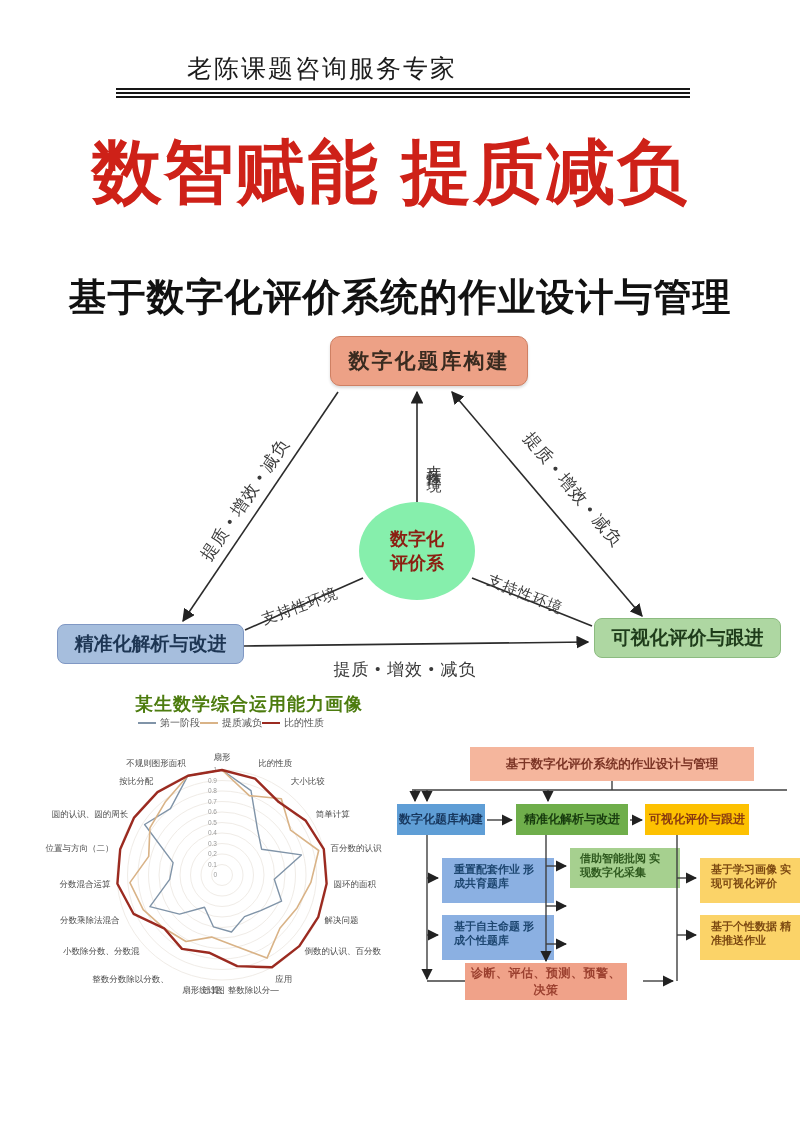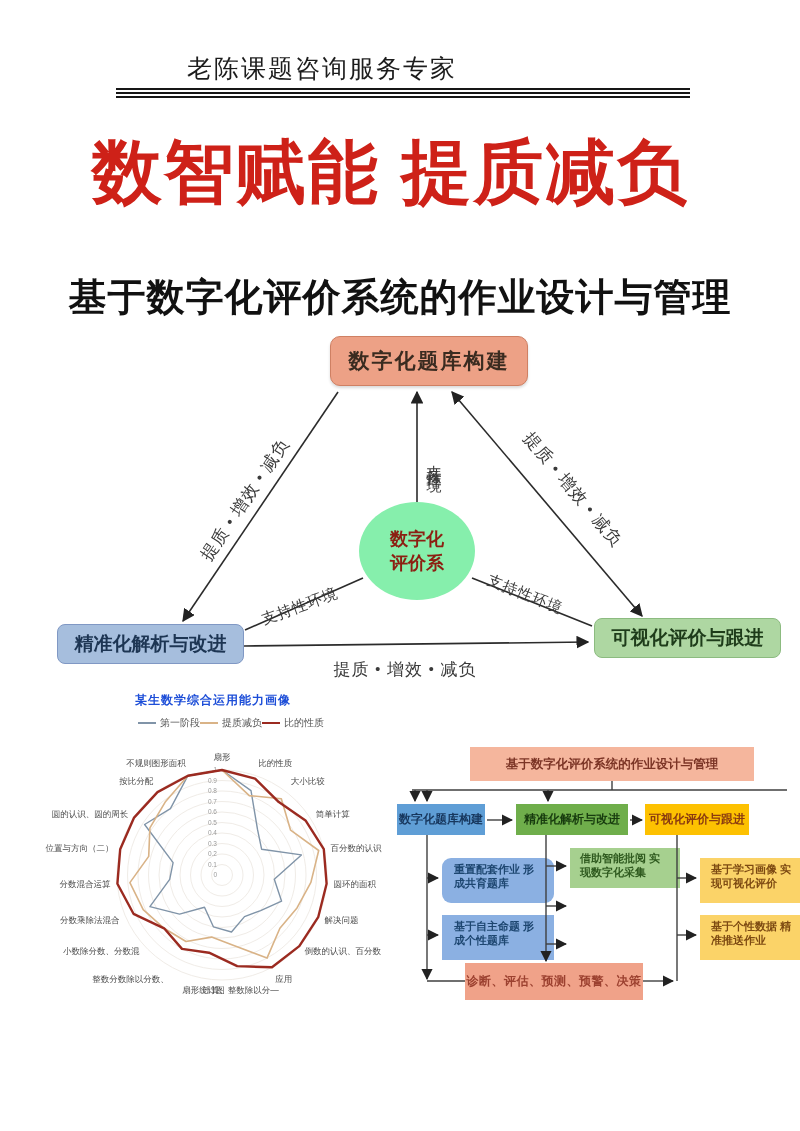--- a/index.html
+++ b/index.html
@@ -25,40 +25,40 @@
             color:#1d3553;font-size:19px;border-radius:8px;}
   .tri-right{left:594px;top:618px;width:185px;height:38px;background:#aed7a2;border:1px solid #8cbb80;
              color:#1e3c1a;font-size:19px;border-radius:8px;}
   .ellipse{left:359px;top:502px;width:116px;height:98px;border-radius:50%;background:#86efac;
            display:flex;flex-direction:column;align-items:center;justify-content:center;
            font-family:"Liberation Serif",serif;font-weight:bold;color:#8c1f12;font-size:18px;line-height:1.35;}
   .edge-label{font-family:"Liberation Serif",serif;color:#3a3a3a;font-size:17px;letter-spacing:1px;
               text-align:center;white-space:nowrap;}
   .support-v{writing-mode:vertical-rl;letter-spacing:3px;}
   
-  .radar-title{left:135px;top:692px;font-size:12px;font-weight:bold;color:#1d4ed8;letter-spacing:1px;}
+  .radar-title{left:135px;top:692px;font-size:18px;font-weight:bold;color:#4d7c0f;letter-spacing:1px;}
   .legend{left:138px;top:716px;display:flex;align-items:center;}
   .legend .item{display:flex;align-items:center;gap:4px;font-size:10px;color:#555;}
   .legend .sw{width:18px;height:2px;display:inline-block;}
   .tick{font-size:6.5px;fill:#9a9a9a;}
   .axis-label{font-size:8.5px;fill:#4a4a4a;}
   
   .fbox{position:absolute;display:flex;align-items:center;justify-content:center;text-align:center;
         font-weight:bold;}
   .f-root{left:470px;top:747px;width:284px;height:34px;background:#f5b69d;color:#7c3526;font-size:12.5px;}
   .f-main{height:31px;top:804px;font-size:12px;}
   .f-main.b{left:397px;width:88px;background:#5f9ed6;color:#17375e;}
   .f-main.g{left:516px;width:112px;background:#6fae4b;color:#173b0e;}
   .f-main.y{left:645px;width:104px;background:#fdc101;color:#8a3a10;}
   .f-sub{position:absolute;font-weight:bold;overflow:hidden;text-align:left;line-height:13.5px;
          font-size:11px;display:block;}
   .f-sub.b{left:442px;width:88px;height:40px;background:#8bb0e2;color:#1d4670;padding:5px 12px 0 12px;}
   .f-sub.g{left:570px;width:90px;height:36px;background:#a6d08f;color:#2f5a1f;padding:4px 10px 0 10px;}
   .f-sub.y{left:700px;width:88px;height:40px;background:#fbd368;color:#7d4a12;padding:5px 9px 0 11px;}
-  .f-bottom{left:465px;top:963px;width:178px;height:37px;background:#f0a289;color:#9c4130;font-size:12px;
+  .f-bottom{left:465px;top:963px;width:162px;height:37px;background:#f0a289;color:#9c4130;font-size:12px;
             letter-spacing:.5px;}
   svg{display:block;}
 </style>
 </head>
 <body>
 
 <div class="page">
 
   <div class="abs masthead">老陈课题咨询服务专家</div>
   <div class="abs rule"></div>
@@ -156,21 +156,21 @@
       <polygon points="202.0,84.0 231.0,104.6 237.5,143.4 241.6,163.2 281.4,168.9 254.3,193.3 261.6,215.2 240.6,224.6 224.5,230.6 211.5,246.0 193.4,240.8 184.5,221.3 159.5,228.1 129.9,220.6 149.7,193.3 153.1,176.6 124.6,138.5 150.4,122.7 167.9,89.7" fill="none" stroke="#8094a8" stroke-width="1.4" stroke-linejoin="round"></polygon>
       <polygon points="202.0,84.0 229.3,109.6 261.3,112.8 270.6,144.2 298.7,164.5 290.9,196.4 277.0,221.9 259.9,242.3 247.0,272.1 213.8,259.4 191.6,251.1 166.0,255.5 144.1,242.3 123.2,223.6 109.9,196.6 128.7,170.4 129.9,141.9 145.2,116.1 167.9,89.7" fill="none" stroke="#d9b387" stroke-width="1.6" stroke-linejoin="round"></polygon>
       <polygon points="202.0,84.0 235.1,92.7 258.8,116.1 285.5,134.4 303.8,163.2 306.6,197.7 298.2,231.2 279.3,260.1 252.0,281.3 217.2,280.1 189.0,266.7 162.0,262.9 144.1,242.3 113.5,227.8 97.4,197.7 100.2,163.2 114.1,131.6 137.5,106.1 167.9,89.7" fill="none" stroke="#9b2a20" stroke-width="2.4" stroke-linejoin="round"></polygon>
     </svg>
 
   <div class="fbox f-root">基于数字化评价系统的作业设计与管理</div>
   <div class="fbox f-main b">数字化题库构建</div>
   <div class="fbox f-main g">精准化解析与改进</div>
   <div class="fbox f-main y">可视化评价与跟进</div>
 
-  <div class="f-sub b" style="top:858px;border-radius:9px;">重置配套作业 形成共育题库</div>
+  <div class="f-sub b" style="top:858px;">重置配套作业 形成共育题库</div>
   <div class="f-sub g" style="top:848px;">借助智能批阅 实现数字化采集</div>
   <div class="f-sub b" style="top:915px;">基于自主命题 形成个性题库</div>
   <div class="f-sub y" style="top:858px;">基于学习画像 实现可视化评价</div>
   <div class="f-sub y" style="top:915px;">基于个性数据 精准推送作业</div>
   <div class="fbox f-bottom">诊断、评估、预测、预警、决策</div>
 
   <svg class="abs" style="left:390px;top:740px;" width="410" height="280" viewBox="0 0 410 280">
     <g stroke="#3f3f3f" stroke-width="1.4" fill="none">
       <line x1="222" y1="41" x2="222" y2="50"></line>
       <line x1="22" y1="50" x2="397" y2="50"></line>

